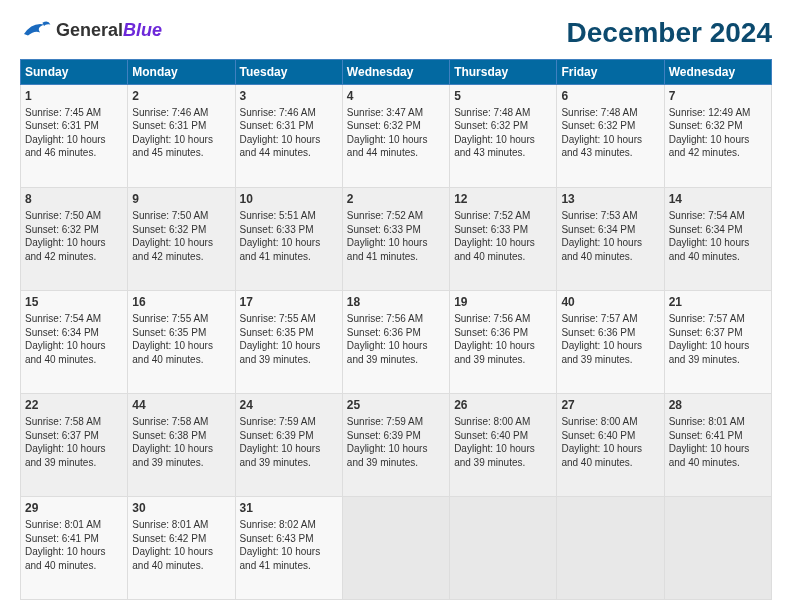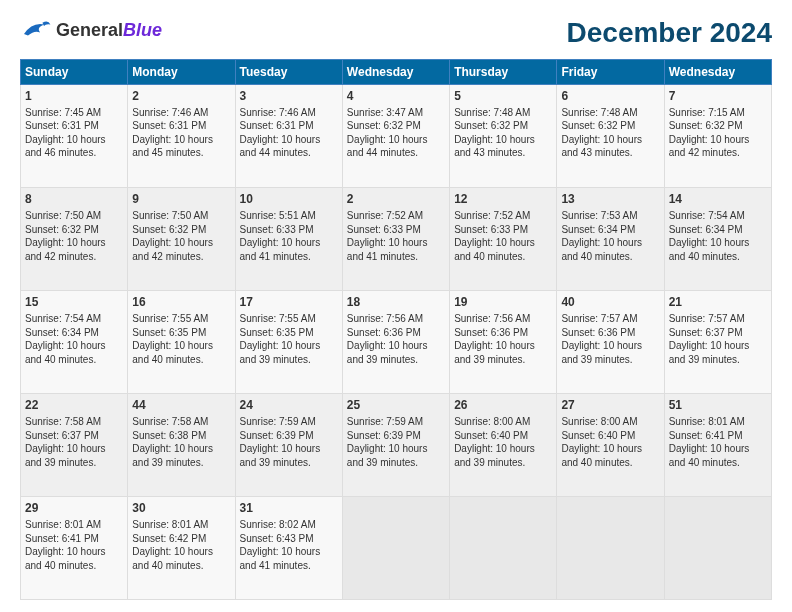--- a/index.html
+++ b/index.html
@@ -119,21 +119,21 @@
         </tr>
     </thead>
     <tbody id="calendar-body">
     <tr>
           <td><span class="day-num">1</span><span>Sunrise: 7:45 AM</span><br><span>Sunset: 6:31 PM</span><br><span>Daylight: 10 hours and 46 minutes.</span></td>
           <td><span class="day-num">2</span><span>Sunrise: 7:46 AM</span><br><span>Sunset: 6:31 PM</span><br><span>Daylight: 10 hours and 45 minutes.</span></td>
           <td><span class="day-num">3</span><span>Sunrise: 7:46 AM</span><br><span>Sunset: 6:31 PM</span><br><span>Daylight: 10 hours and 44 minutes.</span></td>
           <td><span class="day-num">4</span><span>Sunrise: 3:47 AM</span><br><span>Sunset: 6:32 PM</span><br><span>Daylight: 10 hours and 44 minutes.</span></td>
           <td><span class="day-num">5</span><span>Sunrise: 7:48 AM</span><br><span>Sunset: 6:32 PM</span><br><span>Daylight: 10 hours and 43 minutes.</span></td>
           <td><span class="day-num">6</span><span>Sunrise: 7:48 AM</span><br><span>Sunset: 6:32 PM</span><br><span>Daylight: 10 hours and 43 minutes.</span></td>
-          <td><span class="day-num">7</span><span>Sunrise: 7:15 AM</span><br><span>Sunset: 6:32 PM</span><br><span>Daylight: 10 hours and 42 minutes.</span></td>
+          <td><span class="day-num">7</span><span>Sunrise: 12:49 AM</span><br><span>Sunset: 6:32 PM</span><br><span>Daylight: 10 hours and 42 minutes.</span></td>
         </tr>
         <tr>
           <td><span class="day-num">8</span><span>Sunrise: 7:50 AM</span><br><span>Sunset: 6:32 PM</span><br><span>Daylight: 10 hours and 42 minutes.</span></td>
           <td><span class="day-num">9</span><span>Sunrise: 7:50 AM</span><br><span>Sunset: 6:32 PM</span><br><span>Daylight: 10 hours and 42 minutes.</span></td>
           <td><span class="day-num">10</span><span>Sunrise: 5:51 AM</span><br><span>Sunset: 6:33 PM</span><br><span>Daylight: 10 hours and 41 minutes.</span></td>
           <td><span class="day-num">2</span><span>Sunrise: 7:52 AM</span><br><span>Sunset: 6:33 PM</span><br><span>Daylight: 10 hours and 41 minutes.</span></td>
           <td><span class="day-num">12</span><span>Sunrise: 7:52 AM</span><br><span>Sunset: 6:33 PM</span><br><span>Daylight: 10 hours and 40 minutes.</span></td>
           <td><span class="day-num">13</span><span>Sunrise: 7:53 AM</span><br><span>Sunset: 6:34 PM</span><br><span>Daylight: 10 hours and 40 minutes.</span></td>
           <td><span class="day-num">14</span><span>Sunrise: 7:54 AM</span><br><span>Sunset: 6:34 PM</span><br><span>Daylight: 10 hours and 40 minutes.</span></td>
         </tr>
@@ -146,21 +146,21 @@
           <td><span class="day-num">40</span><span>Sunrise: 7:57 AM</span><br><span>Sunset: 6:36 PM</span><br><span>Daylight: 10 hours and 39 minutes.</span></td>
           <td><span class="day-num">21</span><span>Sunrise: 7:57 AM</span><br><span>Sunset: 6:37 PM</span><br><span>Daylight: 10 hours and 39 minutes.</span></td>
         </tr>
         <tr>
           <td><span class="day-num">22</span><span>Sunrise: 7:58 AM</span><br><span>Sunset: 6:37 PM</span><br><span>Daylight: 10 hours and 39 minutes.</span></td>
           <td><span class="day-num">44</span><span>Sunrise: 7:58 AM</span><br><span>Sunset: 6:38 PM</span><br><span>Daylight: 10 hours and 39 minutes.</span></td>
           <td><span class="day-num">24</span><span>Sunrise: 7:59 AM</span><br><span>Sunset: 6:39 PM</span><br><span>Daylight: 10 hours and 39 minutes.</span></td>
           <td><span class="day-num">25</span><span>Sunrise: 7:59 AM</span><br><span>Sunset: 6:39 PM</span><br><span>Daylight: 10 hours and 39 minutes.</span></td>
           <td><span class="day-num">26</span><span>Sunrise: 8:00 AM</span><br><span>Sunset: 6:40 PM</span><br><span>Daylight: 10 hours and 39 minutes.</span></td>
           <td><span class="day-num">27</span><span>Sunrise: 8:00 AM</span><br><span>Sunset: 6:40 PM</span><br><span>Daylight: 10 hours and 40 minutes.</span></td>
-          <td><span class="day-num">51</span><span>Sunrise: 8:01 AM</span><br><span>Sunset: 6:41 PM</span><br><span>Daylight: 10 hours and 40 minutes.</span></td>
+          <td><span class="day-num">28</span><span>Sunrise: 8:01 AM</span><br><span>Sunset: 6:41 PM</span><br><span>Daylight: 10 hours and 40 minutes.</span></td>
         </tr>
         <tr>
           <td><span class="day-num">29</span><span>Sunrise: 8:01 AM</span><br><span>Sunset: 6:41 PM</span><br><span>Daylight: 10 hours and 40 minutes.</span></td>
           <td><span class="day-num">30</span><span>Sunrise: 8:01 AM</span><br><span>Sunset: 6:42 PM</span><br><span>Daylight: 10 hours and 40 minutes.</span></td>
           <td><span class="day-num">31</span><span>Sunrise: 8:02 AM</span><br><span>Sunset: 6:43 PM</span><br><span>Daylight: 10 hours and 41 minutes.</span></td>
           <td class="empty-cell"></td>
           <td class="empty-cell"></td>
           <td class="empty-cell"></td>
           <td class="empty-cell"></td>
         </tr>

